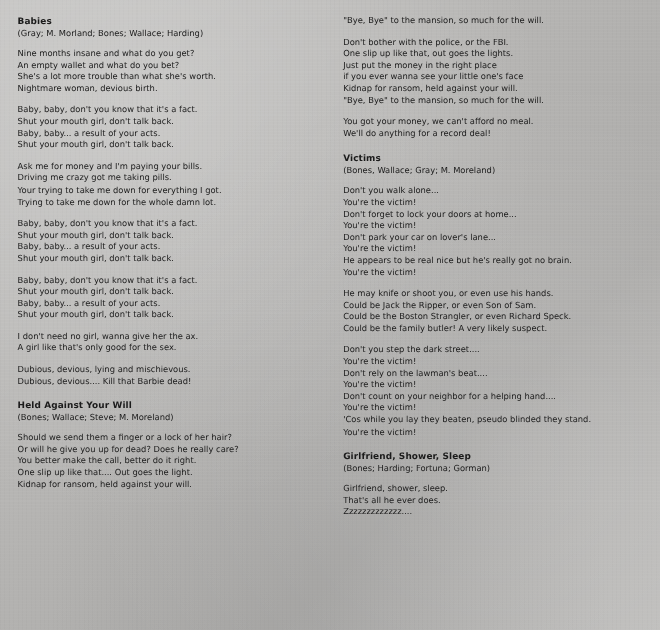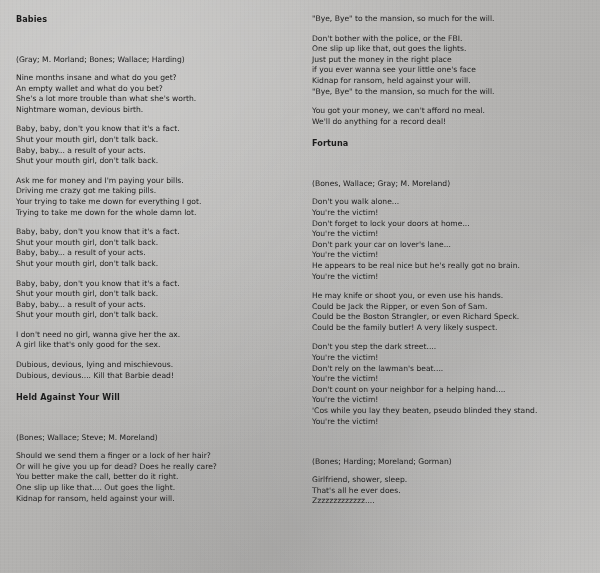--- a/index.html
+++ b/index.html
@@ -56,21 +56,20 @@
     font-weight: bold;
     font-size: 8.1px;
     line-height: 11px;
     letter-spacing: 0.1px;
     margin-bottom: 0px;
   }
   .credit {
     font-size: 7.6px;
     line-height: 11px;
     margin-bottom: 8px;
-    margin-top: 29px;
   }
   .stanza {
     font-size: 7.6px;
     line-height: 10.6px;
     margin-bottom: 9px;
     white-space: pre-line;
   }
   .perf-line {
     font-size: 7.6px;
     line-height: 10.6px;
@@ -140,21 +139,21 @@
 One slip up like that, out goes the lights.
 Just put the money in the right place
 if you ever wanna see your little one's face
 Kidnap for ransom, held against your will.
 "Bye, Bye" to the mansion, so much for the will.</div>
         <div class="stanza">You got your money, we can't afford no meal.
 We'll do anything for a record deal!</div>
       </div>
 
       <div class="blk">
-        <div class="head">Fortuna</div>
+        <div class="head">Victims</div>
         <div class="credit">(Bones, Wallace; Gray; M. Moreland)</div>
         <div class="stanza">Don't you walk alone...
 You're the victim!
 Don't forget to lock your doors at home...
 You're the victim!
 Don't park your car on lover's lane...
 You're the victim!
 He appears to be real nice but he's really got no brain.
 You're the victim!</div>
         <div class="stanza">He may knife or shoot you, or even use his hands.
@@ -165,21 +164,22 @@
 You're the victim!
 Don't rely on the lawman's beat....
 You're the victim!
 Don't count on your neighbor for a helping hand....
 You're the victim!
 'Cos while you lay they beaten, pseudo blinded they stand.
 You're the victim!</div>
       </div>
 
       <div class="blk">
-        <div class="credit">(Bones; Harding; Moreland; Gorman)</div>
+        <div class="head">Girlfriend, Shower, Sleep</div>
+        <div class="credit">(Bones; Harding; Fortuna; Gorman)</div>
         <div class="stanza">Girlfriend, shower, sleep.
 That's all he ever does.
 Zzzzzzzzzzzzz....</div>
       </div>
 
 
     </div>
   </div>
 </div>
 

